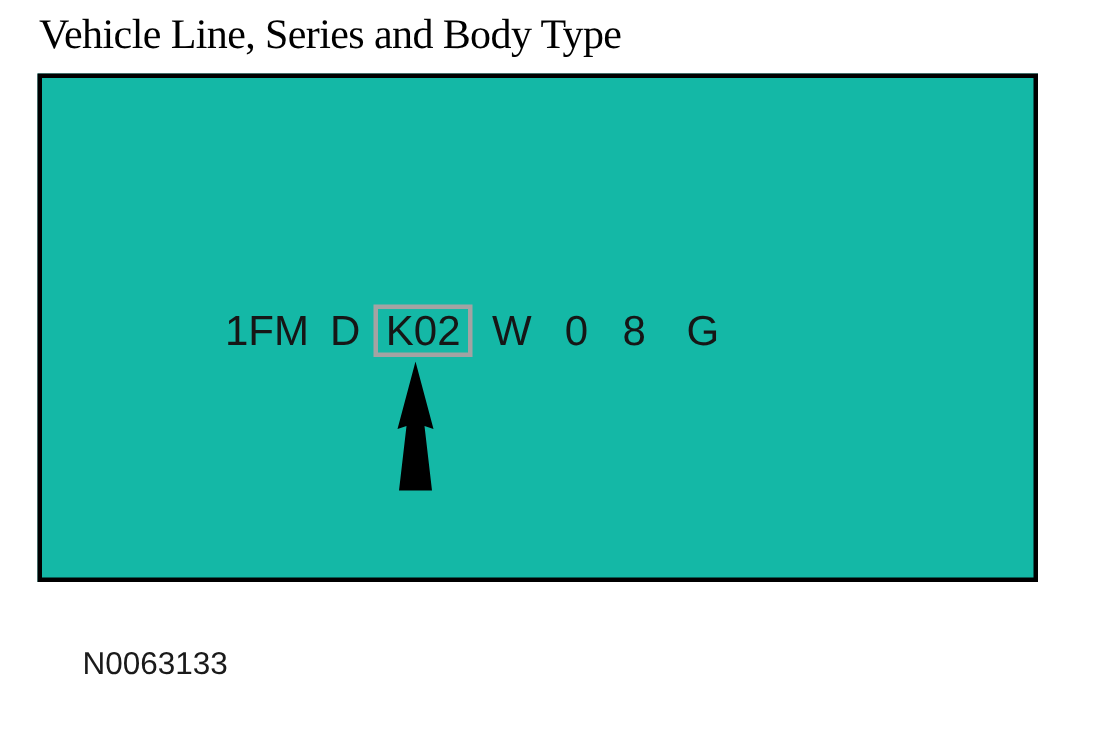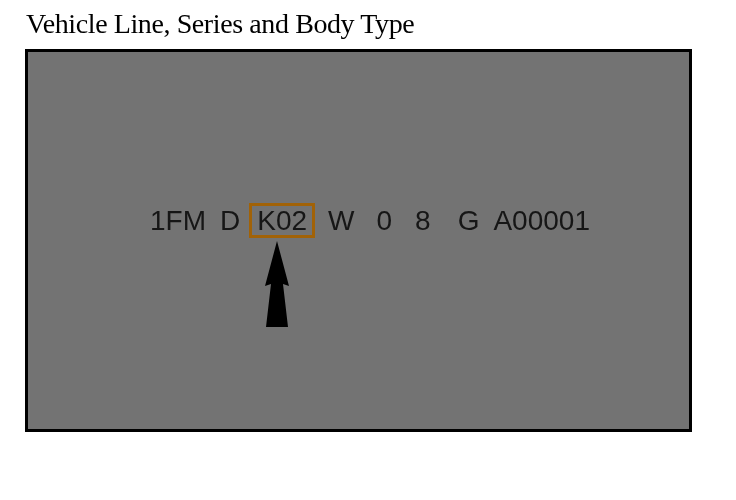--- a/index.html
+++ b/index.html
@@ -23,24 +23,24 @@
     font-size: 28px;
     letter-spacing: -0.4px;
     color: #000000;
     white-space: nowrap;
   }
   .figure-frame {
     position: absolute;
     left: 25px;
     top: 49px;
     width: 667px;
-    height: 383px;
+    height: 339px;
     border: 3px solid #000000;
     box-sizing: border-box;
-    background: #737373;
+    background: #14b8a6;
   }
   .vin-row {
     position: absolute;
     left: 122px;
     top: 151px;
     height: 35px;
     display: flex;
     align-items: center;
     font-family: "Liberation Sans", sans-serif;
     font-size: 28px;
@@ -48,21 +48,21 @@
     white-space: nowrap;
   }
   .seg { display: block; }
   .g14 { margin-right: 14px; }
   .g9  { margin-right: 9px;  }
   .g13 { margin-right: 13px; }
   .g22 { margin-right: 22px; }
   .g23 { margin-right: 23px; }
   .g27 { margin-right: 27px; }
   .highlight-box {
-    border: 3px solid #a16207;
+    border: 3px solid #a3a3a3;
     box-sizing: border-box;
     height: 35px;
     padding: 0 5px;
     display: flex;
     align-items: center;
   }
   .pointer-arrow {
     position: absolute;
     left: 235px;
     top: 189px;
@@ -91,23 +91,23 @@
     <div class="vin-row">
       <span class="seg g14">1FM</span>
       <span class="seg g9">D</span>
       <span class="highlight-box seg g13">
         <span>K02</span>
       </span>
       <span class="seg g22">W</span>
       <span class="seg g23">0</span>
       <span class="seg g27">8</span>
       <span class="seg g14">G</span>
-      <span class="seg">A00001</span>
     </div>
 
     <svg class="pointer-arrow" viewBox="0 0 28 87" xmlns="http://www.w3.org/2000/svg">
       <polygon points="14,0 26,45 20,43 25,86 3,86 8,43 2,45" fill="#000000"></polygon>
     </svg>
 
+    <div class="figure-number">N0063133</div>
 
   </div>
 
 </div>
 
 </body></html>

